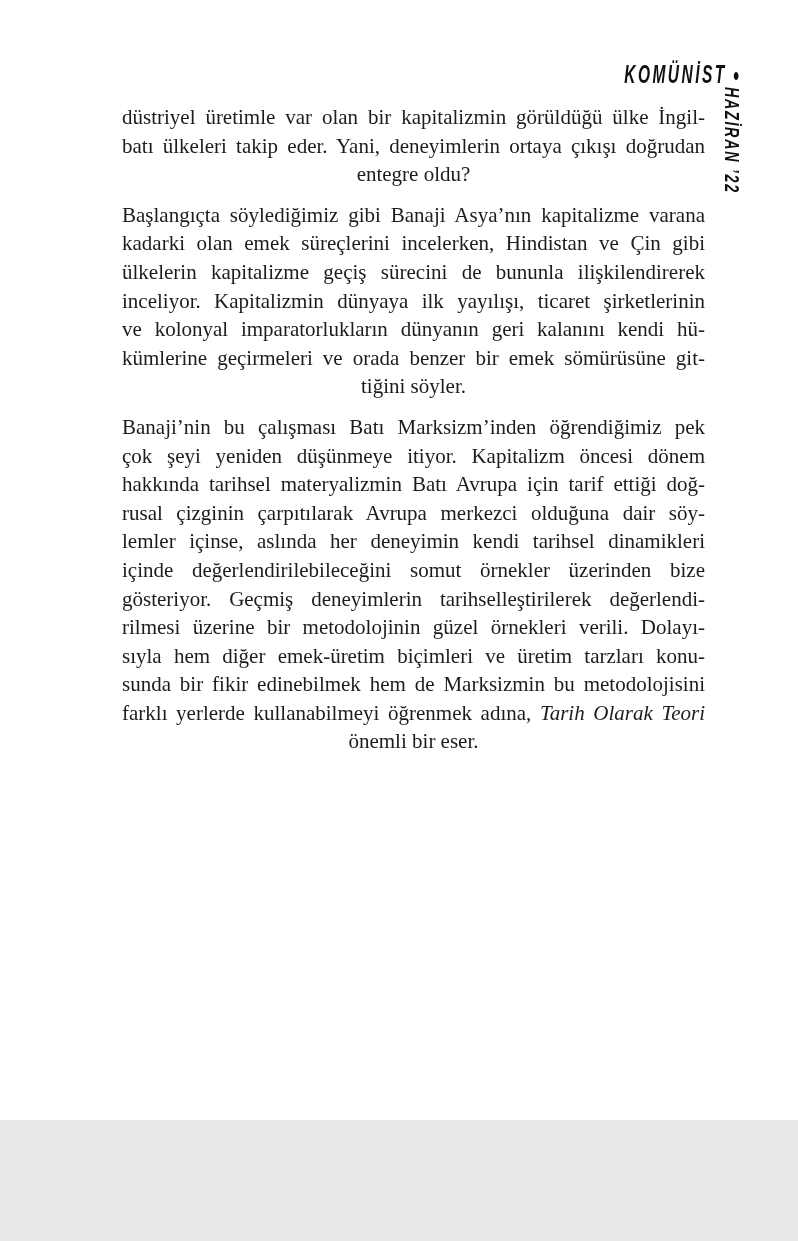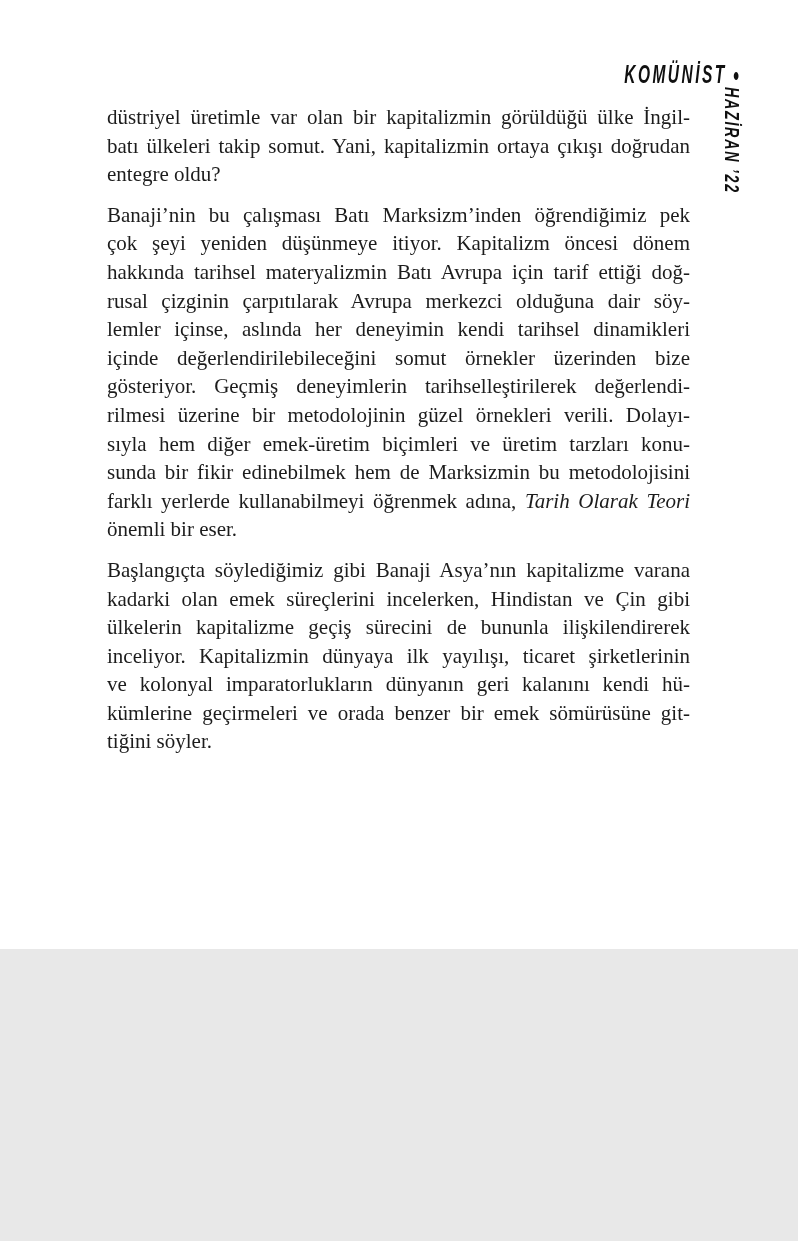--- a/index.html
+++ b/index.html
@@ -1,19 +1,19 @@
 <!DOCTYPE html>
 <html><head>
 <meta charset="utf-8">
 <style>
   html, body { margin: 0; padding: 0; background: #e8e8e8; }
   .page {
     position: relative;
     width: 798px;
-    height: 949px;
+    height: 1120px;
     background: #ffffff;
     overflow: hidden;
     font-family: "Liberation Serif", "DejaVu Serif", serif;
   }
 
   
   .running-head {
     position: absolute;
     top: 60px;
     right: 59px;
@@ -48,30 +48,30 @@
     font-weight: bold;
     font-style: italic;
     font-size: 21px;
     letter-spacing: 2.5px;
     color: #101010;
   }
 
   
   .article {
     position: absolute;
-    left: 107px;
+    left: 122px;
     top: 103px;
     width: 583px;
     font-size: 21px;
     line-height: 28.6px;
     color: #1c1c1c;
   }
   .paragraph { margin: 0 0 12px 0; }
   .line { text-align: justify; text-align-last: justify; }
-  .line.last { text-align: left; text-align-last: auto; font-family: Liberation Serif, serif; }
+  .line.last { text-align: center; text-align-last: auto; font-family: Liberation Serif, serif; }
   .italic { font-style: italic; }
 
   
   .page-num {
     position: absolute;
     right: 51px;
     top: 1157px;
     transform: scaleX(0.72);
     transform-origin: 100% 50%;
     font-family: "Liberation Sans", sans-serif;
@@ -88,43 +88,43 @@
 
   <div class="running-head">
     <span>KOMÜNİST</span><span class="bullet">•</span>
   </div>
 
   <div class="issue-vert">HAZİRAN ’22</div>
 
   <div class="article">
       <div class="paragraph">
         <div class="line"><span>düstriyel üretimle var olan bir kapitalizmin görüldüğü ülke İngil-</span></div>
-        <div class="line"><span>batı ülkeleri takip somut. Yani, kapitalizmin ortaya çıkışı doğrudan</span></div>
+        <div class="line"><span>batı ülkeleri takip eder. Yani, deneyimlerin ortaya çıkışı doğrudan</span></div>
         <div class="line last"><span>entegre oldu?</span></div>
+      </div>
+      <div class="paragraph">
+        <div class="line"><span>Başlangıçta söylediğimiz gibi Banaji Asya’nın kapitalizme varana</span></div>
+        <div class="line"><span>kadarki olan emek süreçlerini incelerken, Hindistan ve Çin gibi</span></div>
+        <div class="line"><span>ülkelerin kapitalizme geçiş sürecini de bununla ilişkilendirerek</span></div>
+        <div class="line"><span>inceliyor. Kapitalizmin dünyaya ilk yayılışı, ticaret şirketlerinin</span></div>
+        <div class="line"><span>ve kolonyal imparatorlukların dünyanın geri kalanını kendi hü-</span></div>
+        <div class="line"><span>kümlerine geçirmeleri ve orada benzer bir emek sömürüsüne git-</span></div>
+        <div class="line last"><span>tiğini söyler.</span></div>
       </div>
       <div class="paragraph">
         <div class="line"><span>Banaji’nin bu çalışması Batı Marksizm’inden öğrendiğimiz pek</span></div>
         <div class="line"><span>çok şeyi yeniden düşünmeye itiyor. Kapitalizm öncesi dönem</span></div>
         <div class="line"><span>hakkında tarihsel materyalizmin Batı Avrupa için tarif ettiği doğ-</span></div>
         <div class="line"><span>rusal çizginin çarpıtılarak Avrupa merkezci olduğuna dair söy-</span></div>
         <div class="line"><span>lemler içinse, aslında her deneyimin kendi tarihsel dinamikleri</span></div>
         <div class="line"><span>içinde değerlendirilebileceğini somut örnekler üzerinden bize</span></div>
         <div class="line"><span>gösteriyor. Geçmiş deneyimlerin tarihselleştirilerek değerlendi-</span></div>
         <div class="line"><span>rilmesi üzerine bir metodolojinin güzel örnekleri verili. Dolayı-</span></div>
         <div class="line"><span>sıyla hem diğer emek-üretim biçimleri ve üretim tarzları konu-</span></div>
         <div class="line"><span>sunda bir fikir edinebilmek hem de Marksizmin bu metodolojisini</span></div>
         <div class="line"><span>farklı yerlerde kullanabilmeyi öğrenmek adına, </span><span class="italic">Tarih Olarak Teori</span></div>
         <div class="line last"><span>önemli bir eser.</span></div>
       </div>
-      <div class="paragraph">
-        <div class="line"><span>Başlangıçta söylediğimiz gibi Banaji Asya’nın kapitalizme varana</span></div>
-        <div class="line"><span>kadarki olan emek süreçlerini incelerken, Hindistan ve Çin gibi</span></div>
-        <div class="line"><span>ülkelerin kapitalizme geçiş sürecini de bununla ilişkilendirerek</span></div>
-        <div class="line"><span>inceliyor. Kapitalizmin dünyaya ilk yayılışı, ticaret şirketlerinin</span></div>
-        <div class="line"><span>ve kolonyal imparatorlukların dünyanın geri kalanını kendi hü-</span></div>
-        <div class="line"><span>kümlerine geçirmeleri ve orada benzer bir emek sömürüsüne git-</span></div>
-        <div class="line last"><span>tiğini söyler.</span></div>
-      </div>
     </div>
 
   <div class="page-num">207</div>
 
 </div>
 
 </body></html>

